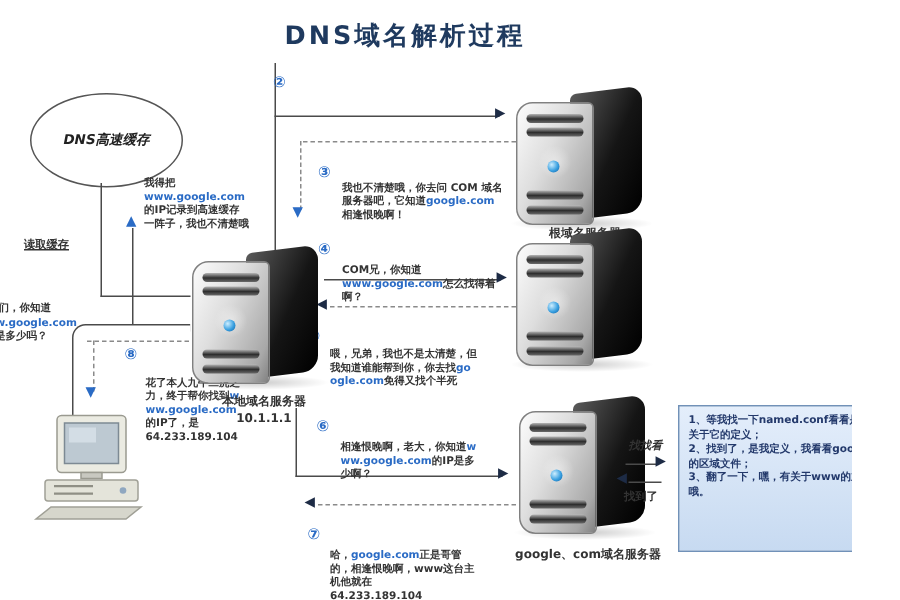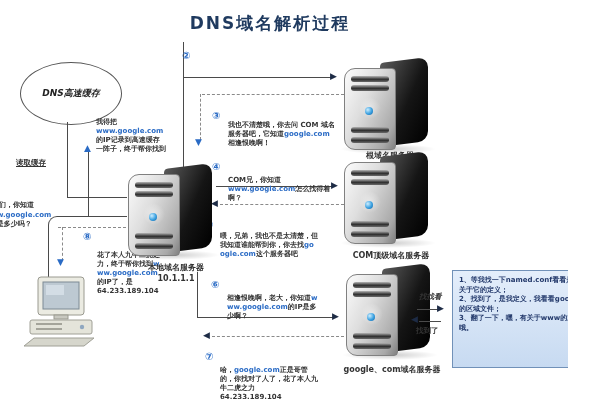--- a/index.html
+++ b/index.html
@@ -63,21 +63,21 @@
 
   <div class="ellipse">
     <span>DNS高速缓存</span>
   </div>
   <div class="sl" style="left:67px;top:122px;width:1px;height:76px;"></div>
   <div class="sl" style="left:67px;top:197px;width:60px;height:1px;"></div>
   <div class="small-lbl" style="left:16px;top:158px;text-decoration:underline;">读取缓存</div>
   <div class="sl" style="left:88px;top:152px;width:1px;height:64px;"></div>
   <span class="ah blue" style="left:84px;top:144px;">▲</span>
   <div class="msg" style="left:96px;top:118px;width:70px;"><span>我得把
-</span><span class="url">www.google.com</span><span>的IP记录到高速缓存一阵子，终于帮你找到</span></div>
+</span><span class="url">www.google.com</span><span>的IP记录到高速缓存一阵子，我也不清楚哦</span></div>
 
   <div class="corner" style="left:48px;top:216px;width:78px;height:64px;"></div>
   <div class="cq">
     <div class="cq1">哥们，你知道</div>
     <div class="cq2 url">www.google.com</div>
     <div class="cq3">的IP是多少吗？</div>
   </div>
 
   <div class="sl" style="left:183px;top:42px;width:1px;height:128px;"></div>
   <div class="sl" style="left:183px;top:77px;width:150px;height:1px;"></div>
@@ -99,36 +99,36 @@
   <div class="msg" style="left:228px;top:158px;width:114px;">
     <span class="num" style="left:-16px;top:4px;">④</span>
     <span><span>COM兄，你知道
 </span><span class="url">www.google.com</span><span>怎么找得着啊？</span></span>
   </div>
 
   <div class="dl-h" style="left:220px;top:204px;width:124px;"></div>
   <span class="ah" style="left:211px;top:199px;">◀</span>
   <div class="msg" style="left:220px;top:214px;width:98px;">
     <span class="num" style="left:-15px;top:6px;">⑤</span>
-    <span><span>喂，兄弟，我也不是太清楚，但我知道谁能帮到你，你去找</span><span class="url">google.com</span><span>这个服务器吧</span></span>
+    <span><span>喂，兄弟，我也不是太清楚，但我知道谁能帮到你，你去找</span><span class="url">google.com</span><span>免得又找个半死</span></span>
   </div>
 
   <div class="sl" style="left:197px;top:272px;width:1px;height:46px;"></div>
   <div class="sl" style="left:197px;top:317px;width:138px;height:1px;"></div>
   <span class="ah" style="left:332px;top:312px;">▶</span>
   <div class="msg" style="left:227px;top:276px;width:92px;">
     <span class="num" style="left:-16px;top:4px;">⑥</span>
     <span><span>相逢恨晚啊，老大，你知道</span><span class="url">www.google.com</span><span>的IP是多少啊？</span></span>
   </div>
 
   <div class="dl-h" style="left:212px;top:336px;width:132px;"></div>
   <span class="ah" style="left:203px;top:331px;">◀</span>
   <div class="msg" style="left:220px;top:348px;width:98px;">
     <span class="num" style="left:-15px;top:4px;">⑦</span>
-    <span><span>哈，</span><span class="url">google.com</span><span>正是哥管的，你找对了人了，花了本人九牛二虎之力
+    <span><span>哈，</span><span class="url">google.com</span><span>正是哥管的，相逢恨晚啊，www这台主机他就在
 64.233.189.104</span></span>
   </div>
 
   <div class="dl-h" style="left:58px;top:227px;width:68px;"></div>
   <div class="dl-v" style="left:62px;top:227px;height:34px;"></div>
   <span class="ah blue" style="left:57px;top:258px;">▼</span>
   <div class="msg" style="left:97px;top:233px;width:64px;">
     <span class="num" style="left:-14px;top:-1px;">⑧</span>
     <span><span>花了本人九牛二虎之力，终于帮你找到</span><span class="url">www.google.com</span><span>的IP了，是
 64.233.189.104</span></span>
@@ -168,21 +168,20 @@
     <div class="t-side"></div>
     <div class="t-front">
       <div class="slot s1"></div>
       <div class="slot s2"></div>
       <div class="emblem"></div>
       <div class="led"></div>
       <div class="slot s3"></div>
       <div class="slot s4"></div>
     </div>
   </div>
-  <div class="lbl" style="left:326px;top:250px;width:130px;">COM顶级域名服务器</div>
 
   <div class="tower" style="left:344px;top:266px;">
     <div class="t-shadow"></div>
     <div class="t-side"></div>
     <div class="t-front">
       <div class="slot s1"></div>
       <div class="slot s2"></div>
       <div class="emblem"></div>
       <div class="led"></div>
       <div class="slot s3"></div>

